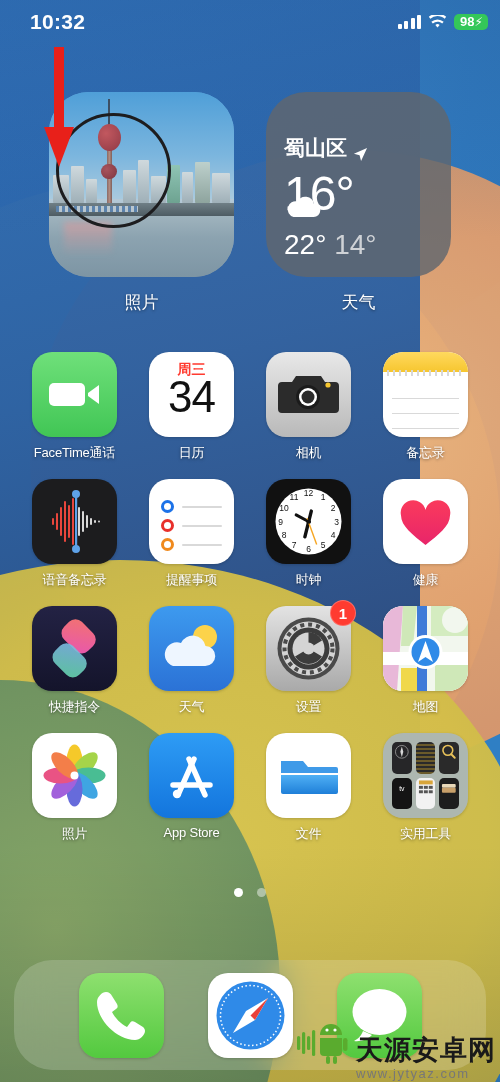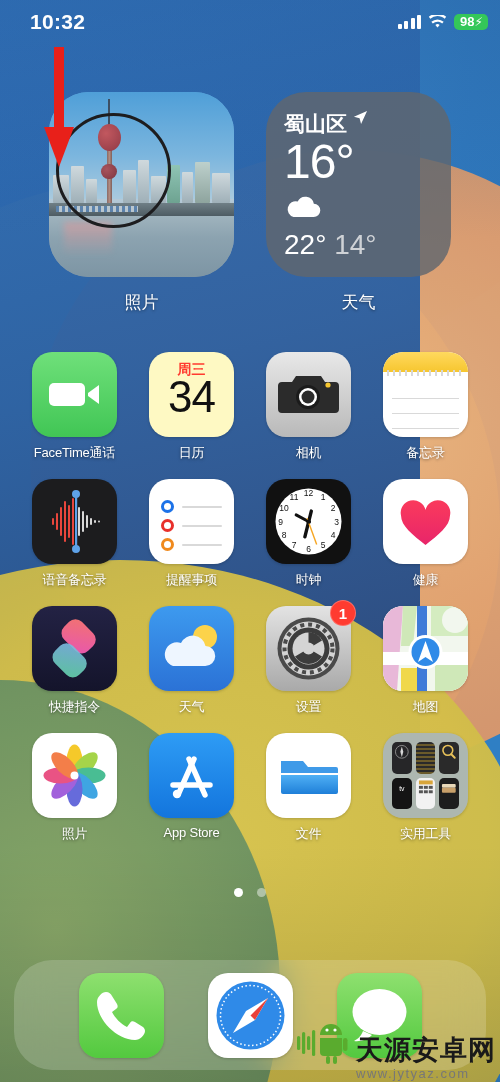--- a/index.html
+++ b/index.html
@@ -72,43 +72,43 @@
   .tower .ball2{ position:absolute; left:-10%; top:62%; width:120%; height:15%;
                  border-radius:50%; background:radial-gradient(circle at 35% 35%,#a9545d,#7d3640); }
 
   
   .circle-ann { position:absolute; z-index:34; border:3px solid #1d1d1f; border-radius:50%;
                 left:56px; top:113px; width:115px; height:115px; }
   .arrow-ann { position:absolute; z-index:36; left:42px; top:47px; width:36px; height:122px; }
 
   
   .weather-tile { background:rgba(96,103,110,.82); padding:18px 18px 0 18px; color:#fff; }
-  .w-city { display:flex; align-items:flex-start; gap:6px; font-size:21px; font-weight:600; }
+  .w-city { display:flex; align-items:flex-end; gap:6px; font-size:21px; font-weight:600;margin-top:24px; }
   .w-city .loc { width:15px; height:15px; }
-  .w-temp { font-size:48px; font-weight:300; line-height:1.02; margin-top:0; letter-spacing:-1px;}
+  .w-temp { font-size:48px; font-weight:300; line-height:1.02; margin-top:8px; letter-spacing:-1px;}
   .w-bottom { position:absolute; left:18px; bottom:16px; }
   .w-cloud { width:38px; height:24px; margin-bottom:6px; }
   .w-hl { font-size:28px; font-weight:500; }
   .w-hl .lo { color:#cfd2d6; }
 
   
   .grid { position:absolute; left:0; top:352px; width:500px; z-index:20; }
   .row { display:flex; justify-content:center; gap:32px; margin-bottom:17px; }
   .app { width:85px; position:relative; }
   .icon { width:85px; height:85px; border-radius:20px; position:relative; overflow:hidden;
           box-shadow:0 1px 3px rgba(0,0,0,.18); }
   .app-label { text-align:center; color:#fff; font-size:13px; margin-top:7px; white-space:nowrap;
                text-shadow:0 1px 3px rgba(0,0,0,.5); letter-spacing:-.2px; }
   .badge { position:absolute; right:-5px; top:-6px; min-width:26px; height:26px; border-radius:13px;
            background:#ff3b30; color:#fff; font-size:15px; font-weight:600; display:flex;
            align-items:center; justify-content:center; border:1.5px solid rgba(255,255,255,.25); z-index:5;}
 
   
   .ic-facetime{background:linear-gradient(180deg,#6fe07a 0%,#41c655 100%);}
-  .ic-calendar{background:#fef9c3;}
+  .ic-calendar{background:#ffffff;}
   .ic-camera{background:linear-gradient(180deg,#e8e8e8 0%,#b9b9b9 100%);}
   .ic-notes{background:#fff;}
   .ic-reminders{background:#fff;}
   .ic-voice{background:#1c1c1e;}
   .ic-clock{background:#111;}
   .ic-health{background:#fff;}
   .ic-shortcuts{background:linear-gradient(180deg,#232244 0%,#14142b 100%);}
   .ic-weather{background:linear-gradient(180deg,#3d9aef 0%,#2b72d6 100%);}
   .ic-settings{background:linear-gradient(180deg,#e3e3e3 0%,#a9a9a9 100%);}
   .ic-maps{background:#eaf3e3;}

